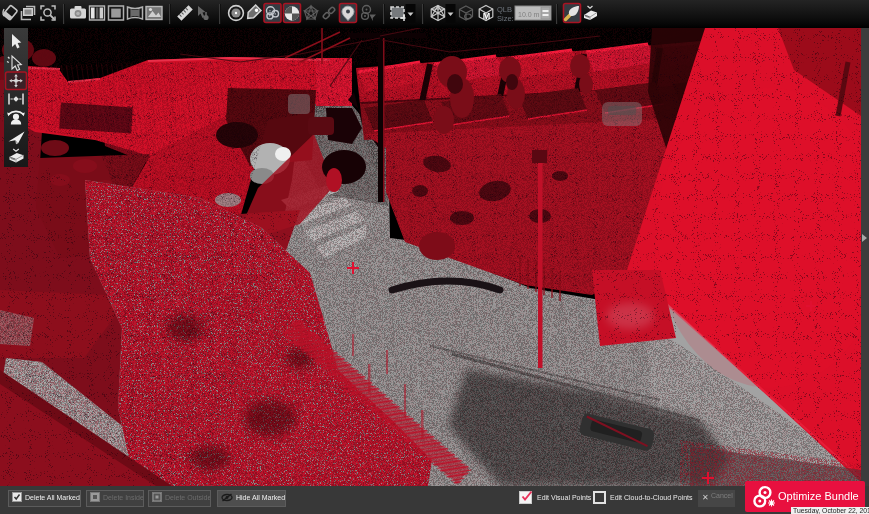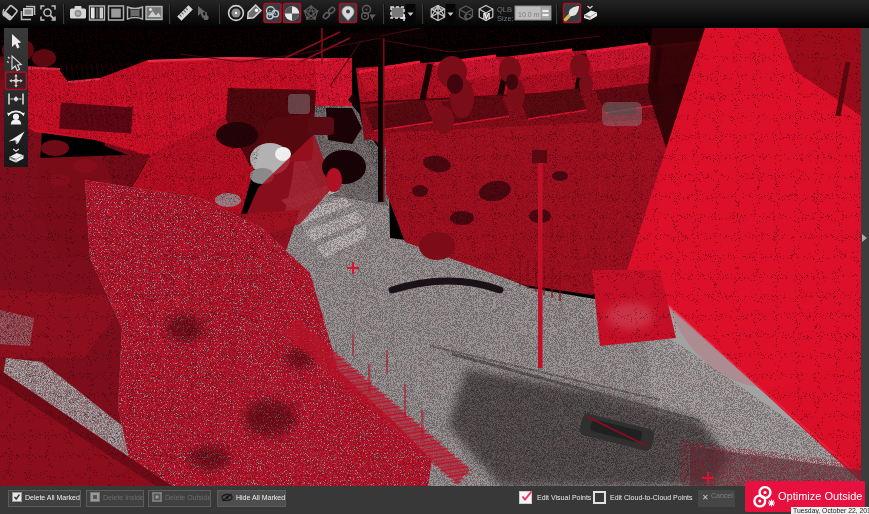--- a/index.html
+++ b/index.html
@@ -612,17 +612,17 @@
 <div id="optbtn">
   <svg style="position:absolute;left:6px;top:3px;" width="28" height="26" viewBox="0 0 28 26">
     <circle cx="14" cy="8.5" r="5.4" fill="none" stroke="#fff" stroke-width="2.4"></circle>
     <circle cx="8.8" cy="17" r="5.4" fill="none" stroke="#fff" stroke-width="2.4"></circle>
     <circle cx="14" cy="8.5" r="1.5" fill="#fff"></circle>
     <circle cx="8.8" cy="17" r="1.5" fill="#fff"></circle>
     <g stroke="#fff" stroke-width="1.1">
       <path d="M20.5,22.5 L20.5,15.5 M17,19 L24,19 M18.0,16.5 L23.0,21.5 M18.0,21.5 L23.0,16.5"></path>
     </g>
   </svg>
-  <span>Optimize Outside</span>
+  <span>Optimize Bundle</span>
 </div>
 <div id="tooltip">Tuesday, October 22, 2019</div>
 
 </div>
 
 </body></html>

